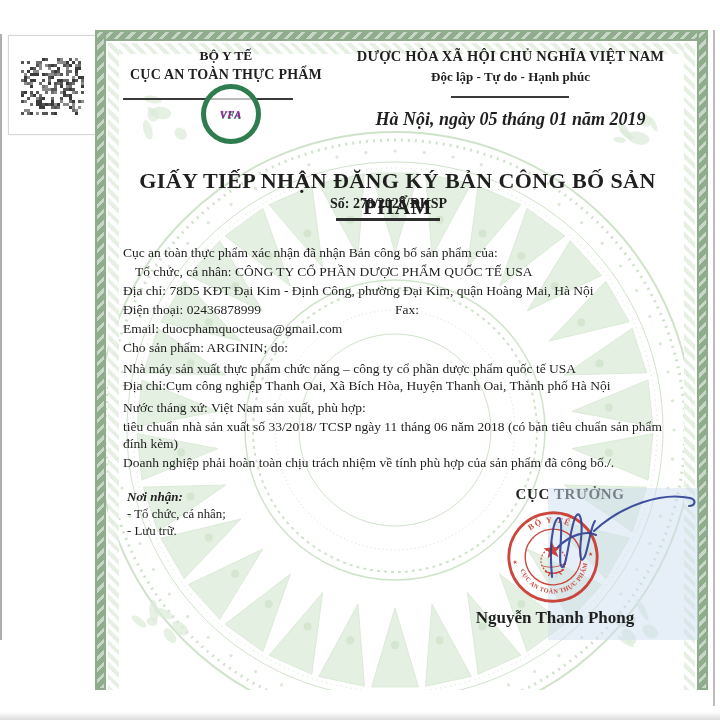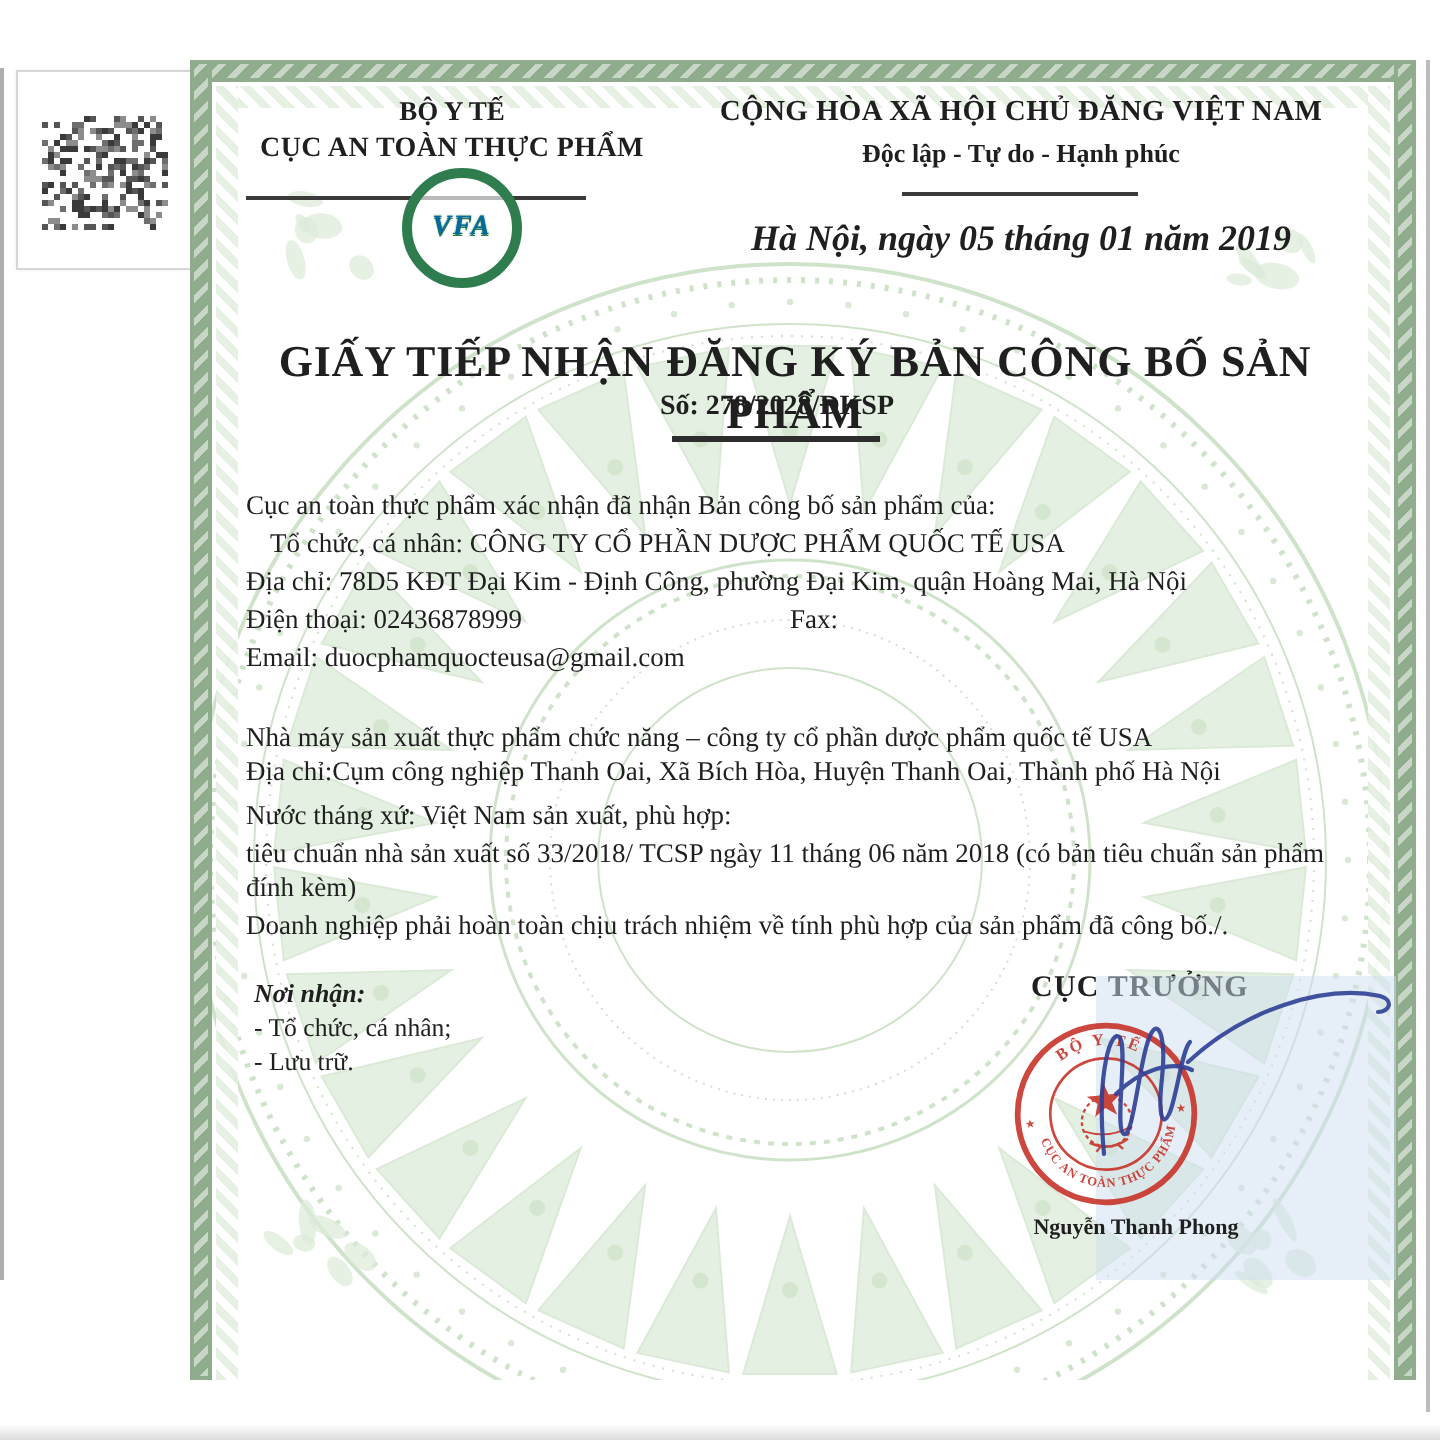--- a/index.html
+++ b/index.html
@@ -37,21 +37,21 @@
   .content{position:absolute;inset:0;z-index:2;}
 
   
   .hdr-left{position:absolute;left:25px;top:18px;width:212px;text-align:center;}
   .ministry{font-size:13.5px;font-weight:bold;}
   .department{font-size:14px;font-weight:bold;margin-top:3px;letter-spacing:.2px;}
   .rule-left{position:absolute;left:28px;top:68px;width:170px;height:2px;background:#3a3a3a;}
   .logo{position:absolute;left:106px;top:54px;width:50px;height:50px;border-radius:50%;
         border:5px solid #2f7d4e;background:rgba(255,255,255,.65);
         display:flex;align-items:center;justify-content:center;}
-  .logo span{font-style:italic;font-weight:bold;font-size:14px;color:#0369a1;
+  .logo span{font-style:italic;font-weight:bold;font-size:10px;color:#a21caf;
         text-shadow:0 0 1px #2f7d4e,0 1px 0 #2f7d4e;letter-spacing:1px;}
   .hdr-right{position:absolute;left:243px;top:18px;width:345px;text-align:center;}
   .national{font-size:14.5px;font-weight:bold;letter-spacing:.2px;}
   .motto{font-size:13px;font-weight:bold;margin-top:4px;}
   .rule-right{position:absolute;left:356px;top:66px;width:118px;height:2px;background:#3a3a3a;}
   .date{position:absolute;left:243px;top:79px;width:345px;text-align:center;
         font-style:italic;font-weight:bold;font-size:18px;}
 
   
   .title{position:absolute;left:18px;right:26px;top:138px;text-align:center;
@@ -70,22 +70,22 @@
   
   .recipients{position:absolute;left:32px;top:459px;font-size:13px;}
   .recipients .lbl{font-weight:bold;font-style:italic;}
   .recipients .it{font-size:12.8px;margin-top:2px;}
   .signer-title{position:absolute;left:380px;top:456px;width:190px;text-align:center;
                 font-size:15px;font-weight:bold;letter-spacing:.6px;}
   .blue-patch{position:absolute;left:453px;top:458px;width:150px;height:152px;
               background:rgba(205,222,240,.5);z-index:1;}
   .stamp{position:absolute;left:410px;top:479px;z-index:3;opacity:.92;}
   .sig{position:absolute;left:395px;top:455px;z-index:4;}
-  .signer-name{position:absolute;left:388px;top:578px;width:170px;text-align:center;
-               font-size:11px;font-weight:bold;z-index:4;}
+  .signer-name{position:absolute;left:375px;top:578px;width:170px;text-align:center;
+               font-size:17px;font-weight:bold;z-index:4;}
 </style>
 </head>
 <body>
 
 <div class="page">
 
   <div class="edge-left"></div>
   <div class="edge-right"></div>
   <div class="scan-shadow"></div>
 
@@ -439,38 +439,39 @@
       <div class="hdr-left">
         <div class="ministry">BỘ Y TẾ</div>
         <div class="department">CỤC AN TOÀN THỰC PHẨM</div>
       </div>
       <div class="rule-left"></div>
       <div class="logo">
         <span>VFA</span>
       </div>
 
       <div class="hdr-right">
-        <div class="national">CỘNG HÒA XÃ HỘI CHỦ ĐĂNG VIỆT NAM</div>
+        <div class="national">DƯỢC HÒA XÃ HỘI CHỦ NGHĨA VIỆT NAM</div>
         <div class="motto">Độc lập - Tự do - Hạnh phúc</div>
       </div>
       <div class="rule-right"></div>
       <div class="date">Hà Nội, ngày 05 tháng 01 năm 2019</div>
 
       <div class="title">GIẤY TIẾP NHẬN ĐĂNG KÝ BẢN CÔNG BỐ SẢN PHẨM</div>
       <div class="docnum">Số: 278/2028/ĐKSP</div>
       <div class="rule-num"></div>
 
       <div class="bline b1">Cục an toàn thực phẩm xác nhận đã nhận Bản công bố sản phẩm của:</div>
       <div class="bline b2">Tổ chức, cá nhân: CÔNG TY CỔ PHẦN DƯỢC PHẨM QUỐC TẾ USA</div>
       <div class="bline b3">Địa chỉ: 78D5 KĐT Đại Kim - Định Công, phường Đại Kim, quận Hoàng Mai, Hà Nội</div>
       <div class="bline b4">
         <span>Điện thoại: 02436878999</span>
         <span class="fax">Fax:</span>
       </div>
       <div class="bline b5">Email: duocphamquocteusa@gmail.com</div>
+      <div class="bline b6">Cho sản phẩm: ARGININ; do:</div>
       <div class="bline b7">Nhà máy sản xuất thực phẩm chức năng – công ty cổ phần dược phẩm quốc tế USA</div>
       <div class="bline b8">Địa chỉ:Cụm công nghiệp Thanh Oai, Xã Bích Hòa, Huyện Thanh Oai, Thành phố Hà Nội</div>
       <div class="bline b9">Nước tháng xứ: Việt Nam sản xuất, phù hợp:</div>
       <div class="bline b10">tiêu chuẩn nhà sản xuất số 33/2018/ TCSP ngày 11 tháng 06 năm 2018 (có bản tiêu chuẩn sản phẩm đính kèm)</div>
       <div class="bline b11">Doanh nghiệp phải hoàn toàn chịu trách nhiệm về tính phù hợp của sản phẩm đã công bố./.</div>
 
       <div class="recipients">
         <div class="lbl">Nơi nhận:</div>
         <div class="it">- Tổ chức, cá nhân;</div>
         <div class="it">- Lưu trữ.</div>

